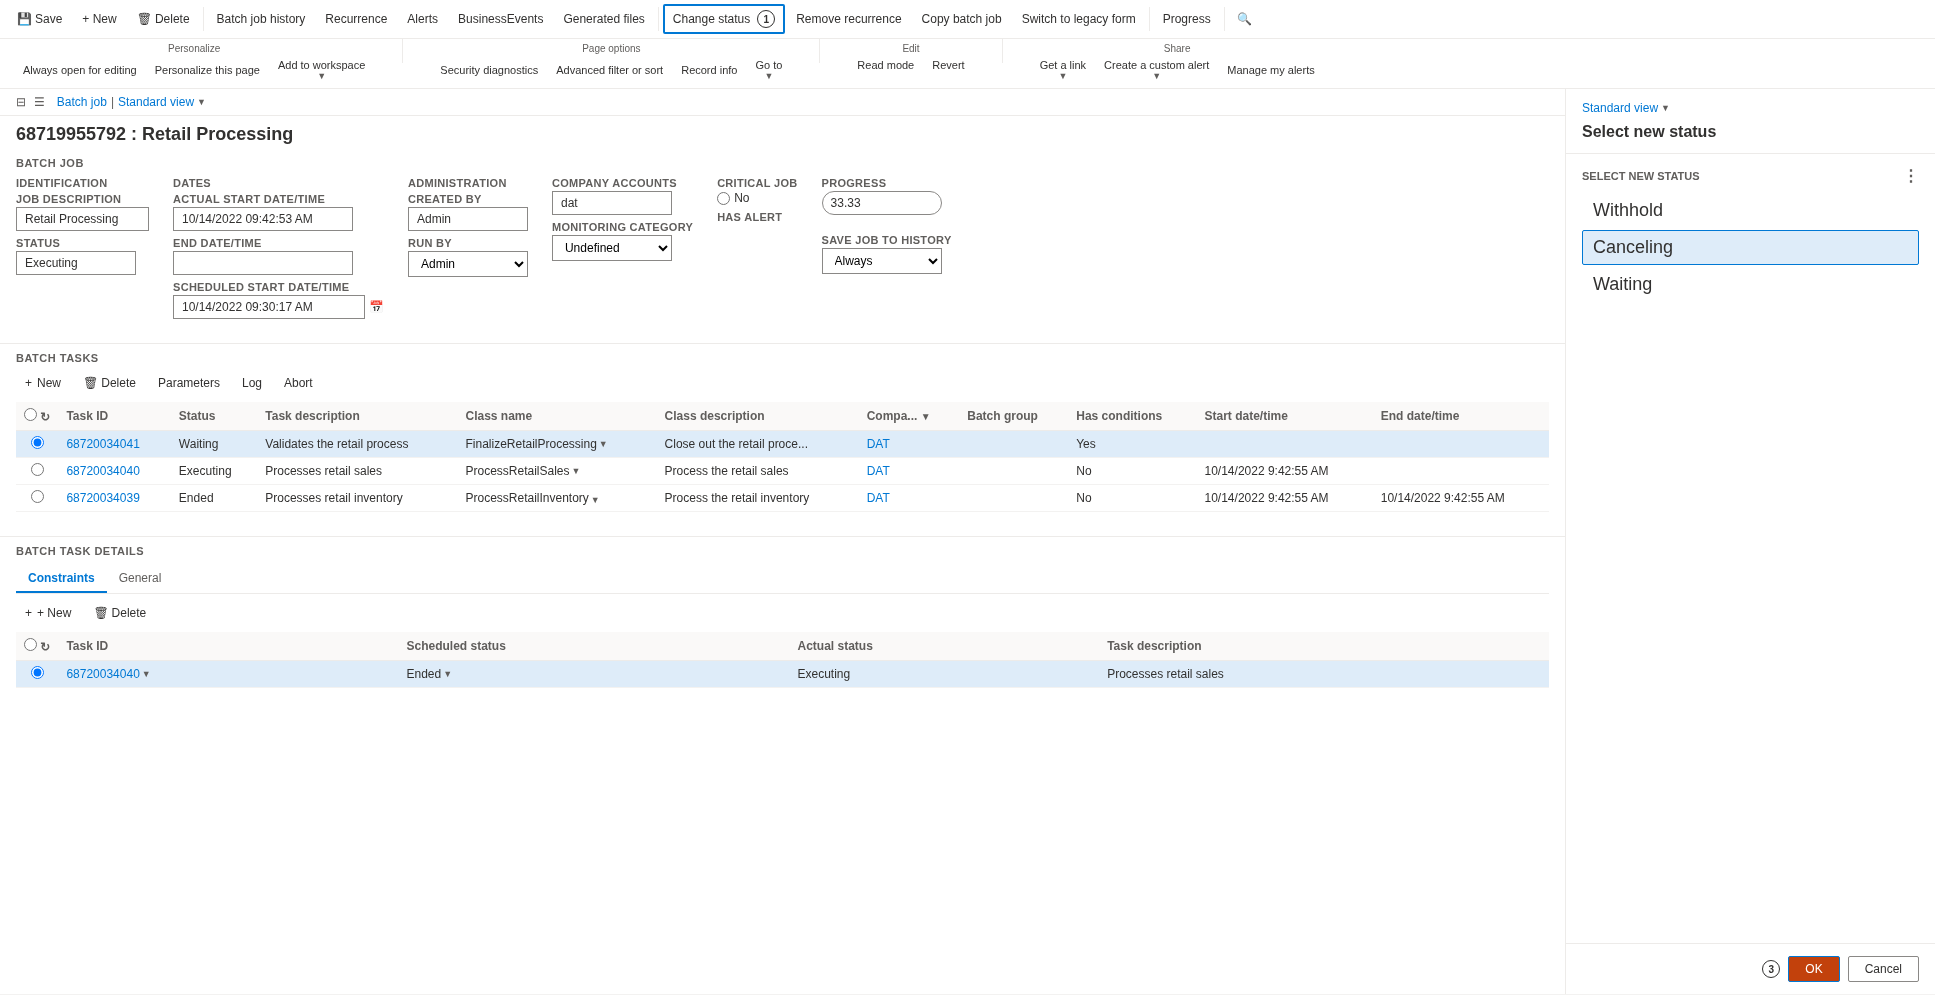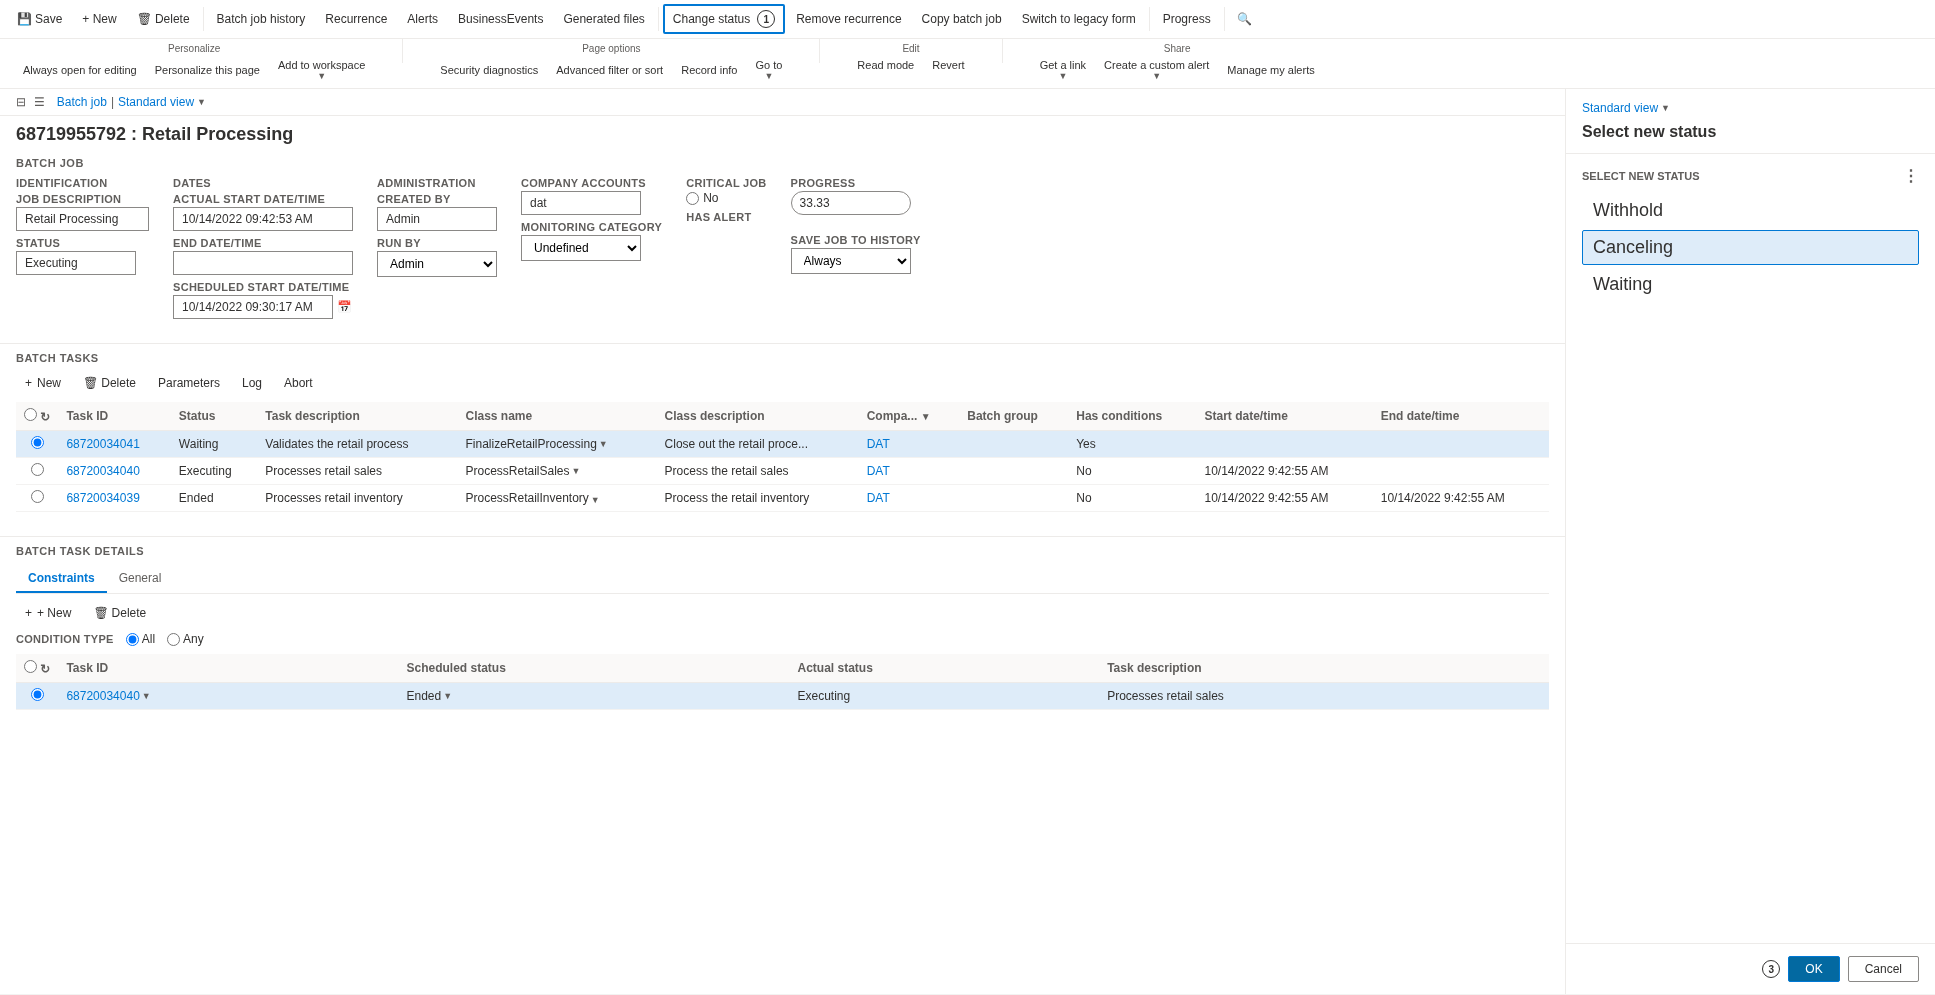--- a/index.html
+++ b/index.html
@@ -66,21 +66,21 @@
     
     .right-panel { width: 370px; background: #fff; border-left: 1px solid #edebe9; display: flex; flex-direction: column; }
     .right-panel-header { padding: 12px 16px; border-bottom: 1px solid #edebe9; }
     .standard-view { font-size: 12px; color: #0078d4; cursor: pointer; display: flex; align-items: center; gap: 3px; }
     .right-panel-title { font-size: 16px; font-weight: 600; color: #323130; margin-top: 8px; }
     .right-panel-body { flex: 1; padding: 12px 16px; }
     .select-status-label { font-size: 11px; font-weight: 600; color: #605e5c; text-transform: uppercase; margin-bottom: 8px; display: flex; justify-content: space-between; align-items: center; }
     .status-option { padding: 6px 10px; cursor: pointer; font-size: 18px; border: 1px solid transparent; border-radius: 2px; margin-bottom: 2px; }
     .status-option.selected { background: #deecf9; border-color: #0078d4; }
     .right-panel-footer { padding: 12px 16px; border-top: 1px solid #edebe9; display: flex; justify-content: flex-end; gap: 8px; align-items: center; }
-    .btn-primary { padding: 5px 16px; background: #0369a1; color: #fff; border: 1px solid #0078d4; cursor: pointer; font-size: 12px; border-radius: 2px; }
+    .btn-primary { padding: 5px 16px; background: #c2410c; color: #fff; border: 1px solid #0078d4; cursor: pointer; font-size: 12px; border-radius: 2px; }
     .btn-secondary { padding: 5px 16px; background: #fff; color: #323130; border: 1px solid #8a8886; cursor: pointer; font-size: 12px; border-radius: 2px; }
     
     
     .circle-badge { display: inline-flex; align-items: center; justify-content: center; width: 18px; height: 18px; border-radius: 50%; border: 1.5px solid #323130; font-size: 10px; font-weight: 600; margin-left: 4px; }
     
     
     .filter-icon { font-size: 10px; color: #605e5c; cursor: pointer; }
     .dropdown-arrow { font-size: 9px; color: #605e5c; }
     input[type="radio"] { cursor: pointer; }
     
@@ -249,21 +249,21 @@
             <div class="form-label">Actual start date/time</div>
             <input class="form-input" type="text" style="width: 180px;" value="10/14/2022 09:42:53 AM">
           </div>
           <div class="form-group" style="margin-top:6px;">
             <div class="form-label">End date/time</div>
             <input class="form-input" type="text" style="width: 180px;">
           </div>
           <div class="form-group" style="margin-top:6px;">
             <div class="form-label">Scheduled start date/time</div>
             <div style="display:flex; align-items:center; gap:4px;">
-              <input class="form-input" type="text" style="width: 160px;" value="10/14/2022 09:30:17 AM">
+              <input class="form-input" type="text" style="width: 192px;" value="10/14/2022 09:30:17 AM">
               <span>📅</span>
             </div>
           </div>
         </div>
 
         <div>
           <div class="form-label" style="margin-bottom:4px;">ADMINISTRATION</div>
           <div class="form-group">
             <div class="form-label">Created by</div>
             <input class="form-input" type="text" style="width: 120px;" value="Admin">
@@ -433,31 +433,20 @@
       <div class="sub-toolbar">
         <button class="sub-btn">
           <span>+</span>
           <span style="margin-left:2px;">+ New</span>
         </button>
         <button class="sub-btn">
           <span>🗑</span>
           <span>Delete</span>
         </button>
       </div>
-      <div class="condition-type-row">
-        <span class="form-label">Condition type</span>
-        <label style="display:flex; align-items:center; gap:3px;">
-          <input type="radio" name="condition_type" checked="" style="">
-          <span>All</span>
-        </label>
-        <label style="display:flex; align-items:center; gap:3px;">
-          <input type="radio" name="condition_type" style="">
-          <span>Any</span>
-        </label>
-      </div>
       <div class="scroll-area">
         <table class="data-table">
           <thead>
             <tr>
               <th class="select-col">
                 <input type="radio" style="">
                 <span>↻</span>
               </th>
               <th>Task ID</th>
               <th>Scheduled status</th>

